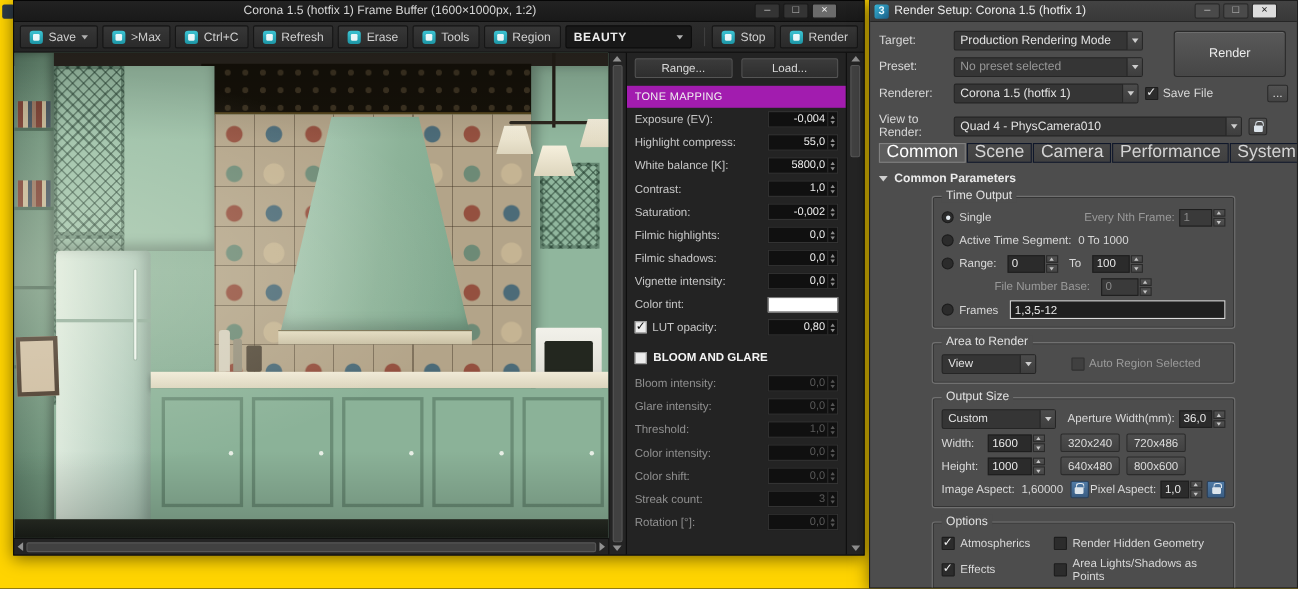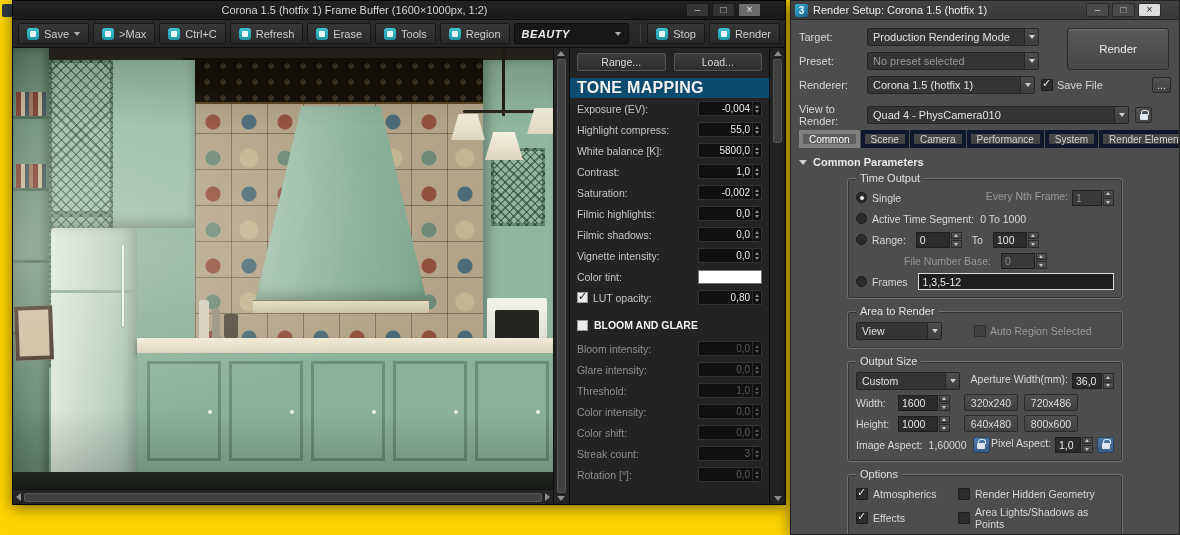--- a/index.html
+++ b/index.html
@@ -13,21 +13,21 @@
 .vfb-tb .title{flex:1;text-align:center;font-size:11px;white-space:nowrap;overflow:hidden}
 .winbtns{display:flex;gap:3px;margin-right:14px}
 .wbtn{min-width:23px;height:14px;display:flex;align-items:center;justify-content:center;font-size:10px;color:#c0c0c0;background:#343434;border:1px solid #1a1a1a;border-radius:2px;line-height:1}
 .wbtn.close{background:#6b6b6b;color:#f2f2f2}
 .vfb-bar{height:28px;background:linear-gradient(#2c2c2c,#242424);border-bottom:1px solid #0d0d0d;display:flex;align-items:center;gap:4px;padding:0 5px}
 .tbtn{height:21px;display:flex;align-items:center;gap:5px;padding:0 8px;background:linear-gradient(#373737,#2a2a2a);border:1px solid #161616;border-radius:2px;color:#cfcfcf;white-space:nowrap}
 .ticon{width:12px;height:12px;border-radius:3px;background:linear-gradient(#3cc3d2,#1d95a5);position:relative;flex:none}
 .ticon:after{content:"";position:absolute;inset:3px;background:rgba(255,255,255,.9);border-radius:1px}
 .caret{width:0;height:0;border-left:3px solid transparent;border-right:3px solid transparent;border-top:4px solid #b0b0b0}
 .combo{width:150px;height:21px;background:#181818;border:1px solid #0c0c0c;border-radius:2px;display:flex;align-items:center;padding:0 7px;color:#ececec}
-.combo .ctxt{flex:1;font-weight:bold;font-style:italic;letter-spacing:.5px}
+.combo .ctxt{flex:1;font-weight:bold;letter-spacing:.5px}
 .vsep{width:1px;height:17px;background:#3e3e3e;margin:0 3px}
 .spacer{flex:1}
 .vfb-body{display:flex;height:456px}
 .vimg-col{width:540px;display:flex;flex-direction:column}
 .vimg{position:relative;width:540px;height:441px;overflow:hidden;background:linear-gradient(180deg,#79a088 0%,#8fb49b 45%,#7da58c 100%)}
 
 .hscroll{height:15px;background:#242424;border-top:1px solid #101010;display:flex;align-items:center;gap:3px;padding:0 3px}
 .vscroll{width:16px;background:#242424;border-left:1px solid #101010;display:flex;flex-direction:column;align-items:center;gap:3px;padding:3px 0}
 .hthumb{height:9px;flex:1;background:#414141;border:1px solid #575757;border-radius:2px}
 .vthumb{width:9px;flex:1;background:#414141;border:1px solid #575757;border-radius:2px}
@@ -38,21 +38,21 @@
 .arr-r{border-top:4px solid transparent;border-bottom:4px solid transparent;border-left:5px solid #909090}
 .arr-u{border-left:4px solid transparent;border-right:4px solid transparent;border-bottom:5px solid #909090}
 .arr-d{border-left:4px solid transparent;border-right:4px solid transparent;border-top:5px solid #909090}
 
 .panel{width:201px;background:#232323;display:flex;flex-direction:column;border-left:1px solid #0e0e0e;overflow:hidden}
 .ptabs{display:flex;height:19px;background:#1c1c1c;border-bottom:1px solid #090909}
 .ptab{padding:0 4px;display:flex;align-items:center;font-size:10px;color:#b5b5b5;border-right:1px solid #0f0f0f;background:linear-gradient(#2a2a2a,#222)}
 .ptab.active{background:#3d3d3d;color:#fff}
 .pbtns{display:flex;gap:8px;padding:5px 7px}
 .pbtn{flex:1;height:18px;display:flex;align-items:center;justify-content:center;background:linear-gradient(#3b3b3b,#2e2e2e);border:1px solid #555;border-radius:2px;color:#d9d9d9;font-size:10.5px}
-.pheader{height:20px;display:flex;align-items:center;padding:0 7px;background:#0c4a6e;color:#f2f2f2;font-weight:bold;font-size:16px;letter-spacing:.3px;margin-top:2px}
+.pheader{height:20px;display:flex;align-items:center;padding:0 7px;background:#a21caf;color:#f2f2f2;font-weight:normal;font-size:10px;letter-spacing:.3px;margin-top:2px}
 .trow{height:21px;display:flex;align-items:center;justify-content:space-between;padding:0 7px}
 .tlabel{color:#c6c6c6;font-size:10.5px;white-space:nowrap}
 .vfield{width:64px;height:15px;background:#101010;border:1px solid #333;display:flex;align-items:stretch}
 .vval{flex:1;color:#ededed;font-size:10px;display:flex;align-items:center;justify-content:flex-end;padding-right:2px}
 .varrows{width:9px;border-left:1px solid #2c2c2c;display:flex;flex-direction:column;align-items:center;justify-content:center;gap:2px}
 .tri-u{width:0;height:0;border-left:2.5px solid transparent;border-right:2.5px solid transparent;border-bottom:3.5px solid #8d8d8d;display:block}
 .tri-d{width:0;height:0;border-left:2.5px solid transparent;border-right:2.5px solid transparent;border-top:3.5px solid #8d8d8d;display:block}
 .swatch{width:64px;height:14px;background:#fff;border:1px solid #777}
 .lutleft{display:flex;align-items:center;gap:5px}
 .vcheck{width:11px;height:11px;background:#ececec;border:1px solid #9a9a9a;position:relative;flex:none}
@@ -121,42 +121,42 @@
 .render-btn{position:absolute;right:10px;top:8px;width:102px;height:42px;background:linear-gradient(#595959,#464646);border:1px solid #2a2a2a;box-shadow:inset 0 1px 0 rgba(255,255,255,.12);border-radius:3px;display:flex;align-items:center;justify-content:center;color:#ececec;font-size:11.5px}
 .dotbtn{width:19px;height:16px;margin-left:auto;background:linear-gradient(#525252,#434343);border:1px solid #2a2a2a;border-radius:2px;display:flex;align-items:center;justify-content:center;color:#ddd}
 .rchk{width:12px;height:12px;background:#2c2c2c;border:1px solid #1d1d1d;position:relative;flex:none;border-radius:1px}
 .rchk.on:after{content:"✓";position:absolute;left:0;top:-3px;color:#f2f2f2;font-weight:bold;font-size:11px}
 .rchk.dim{background:#404040;border-color:#303030}
 .lockbtn{width:17px;height:16px;background:linear-gradient(#525252,#434343);border:1px solid #2a2a2a;border-radius:2px;display:flex;align-items:center;justify-content:center;flex:none}
 .lockbtn.blue{background:linear-gradient(#4f7aa6,#3a5d83);border-color:#28415e}
 .lockglyph{width:8px;height:6px;background:#dde5ec;border-radius:1px;position:relative;margin-top:3px;display:block}
 .lockglyph:before{content:"";position:absolute;left:1px;top:-4px;width:6px;height:4px;border:1.5px solid #dde5ec;border-bottom:none;border-radius:3px 3px 0 0}
 .rtabs{display:flex;gap:1px;margin:4px 0 8px}
-.rtab{height:18px;padding:0 6px;display:flex;align-items:center;background:linear-gradient(#484848,#404040);border:4px solid #0f172a;color:#d4d4d4;font-size:10px;white-space:nowrap}
+.rtab{height:18px;padding:0 6px;display:flex;align-items:center;background:linear-gradient(#484848,#404040);border:1px solid #0f172a;color:#d4d4d4;font-size:16px;white-space:nowrap}
 .rtab.active{background:#5d5d5d;border-color:#808080;color:#fff}
 .rollout{display:flex;align-items:center;gap:6px;margin:2px 0 10px;font-weight:bold;color:#ebebeb}
 .rollarrow{width:0;height:0;border-left:4px solid transparent;border-right:4px solid transparent;border-top:5px solid #cfcfcf}
 .group{position:relative;width:276px;margin:0 auto 12px;border:1px solid #707070;border-radius:3px;box-shadow:inset 0 0 0 1px rgba(0,0,0,.3);padding:10px 8px 4px}
 .gtitle{position:absolute;left:8px;top:-7px;background:#4d4d4d;padding:0 4px;color:#e0e0e0}
 .grow{display:flex;align-items:center;margin-bottom:4px;min-height:17px;font-size:10.5px}
 .radio{width:11px;height:11px;border-radius:50%;background:#2b2b2b;border:1px solid #1c1c1c;margin-right:5px;flex:none;position:relative}
 .radio.on:after{content:"";position:absolute;left:2.5px;top:2.5px;width:4px;height:4px;border-radius:50%;background:#e4ecf2}
 .rspin{display:flex;height:16px;align-items:stretch}
 .sval{background:#2b2b2b;border:1px solid #1e1e1e;color:#e8e8e8;display:flex;align-items:center;padding:0 3px;font-size:10.5px}
 .sarr{width:11px;display:flex;flex-direction:column;gap:1px;margin-left:1px}
 .sarr i{flex:1;background:linear-gradient(#535353,#454545);border:1px solid #2a2a2a;position:relative;display:block}
 .sarr i.u:after{content:"";position:absolute;left:2px;top:1.5px;border-left:2.5px solid transparent;border-right:2.5px solid transparent;border-bottom:3px solid #c6c6c6}
 .sarr i.d:after{content:"";position:absolute;left:2px;top:1.5px;border-left:2.5px solid transparent;border-right:2.5px solid transparent;border-top:3px solid #c6c6c6}
 .dimmed{color:#9a9a9a}
 .dimmed .sval{color:#8a8a8a;background:#3a3a3a}
 .framesfield{flex:1;margin-left:10px;height:17px;background:#1f1f1f;border:1px solid #dcdcdc;display:flex;align-items:center;padding:0 4px;color:#eaeaea}
 .resbtn{width:54px;height:17px;background:linear-gradient(#4e4e4e,#414141);border:1px solid #2b2b2b;border-radius:2px;display:flex;align-items:center;justify-content:center;color:#dcdcdc;font-size:10.5px}
 .sw26{width:26px}.sw30{width:30px}.sw34{width:34px}.sw40{width:40px}
 .mla{margin-left:auto}.ml6{margin-left:6px}.ml10{margin-left:10px}.ml14{margin-left:14px}.ml24{margin-left:32px}.ml48{margin-left:48px}
-.gap4{display:flex;align-items:flex-start;gap:4px}
+.gap4{display:flex;align-items:center;gap:4px}
 .optcell1{width:102px;display:flex;align-items:center;gap:5px}
 .optcell2{flex:1;display:flex;align-items:center;gap:5px}
 </style>
 </head>
 <body>
 
 <div class="desk-icon"></div>
 
 <div id="vfb">
   <div class="vfb-tb">

